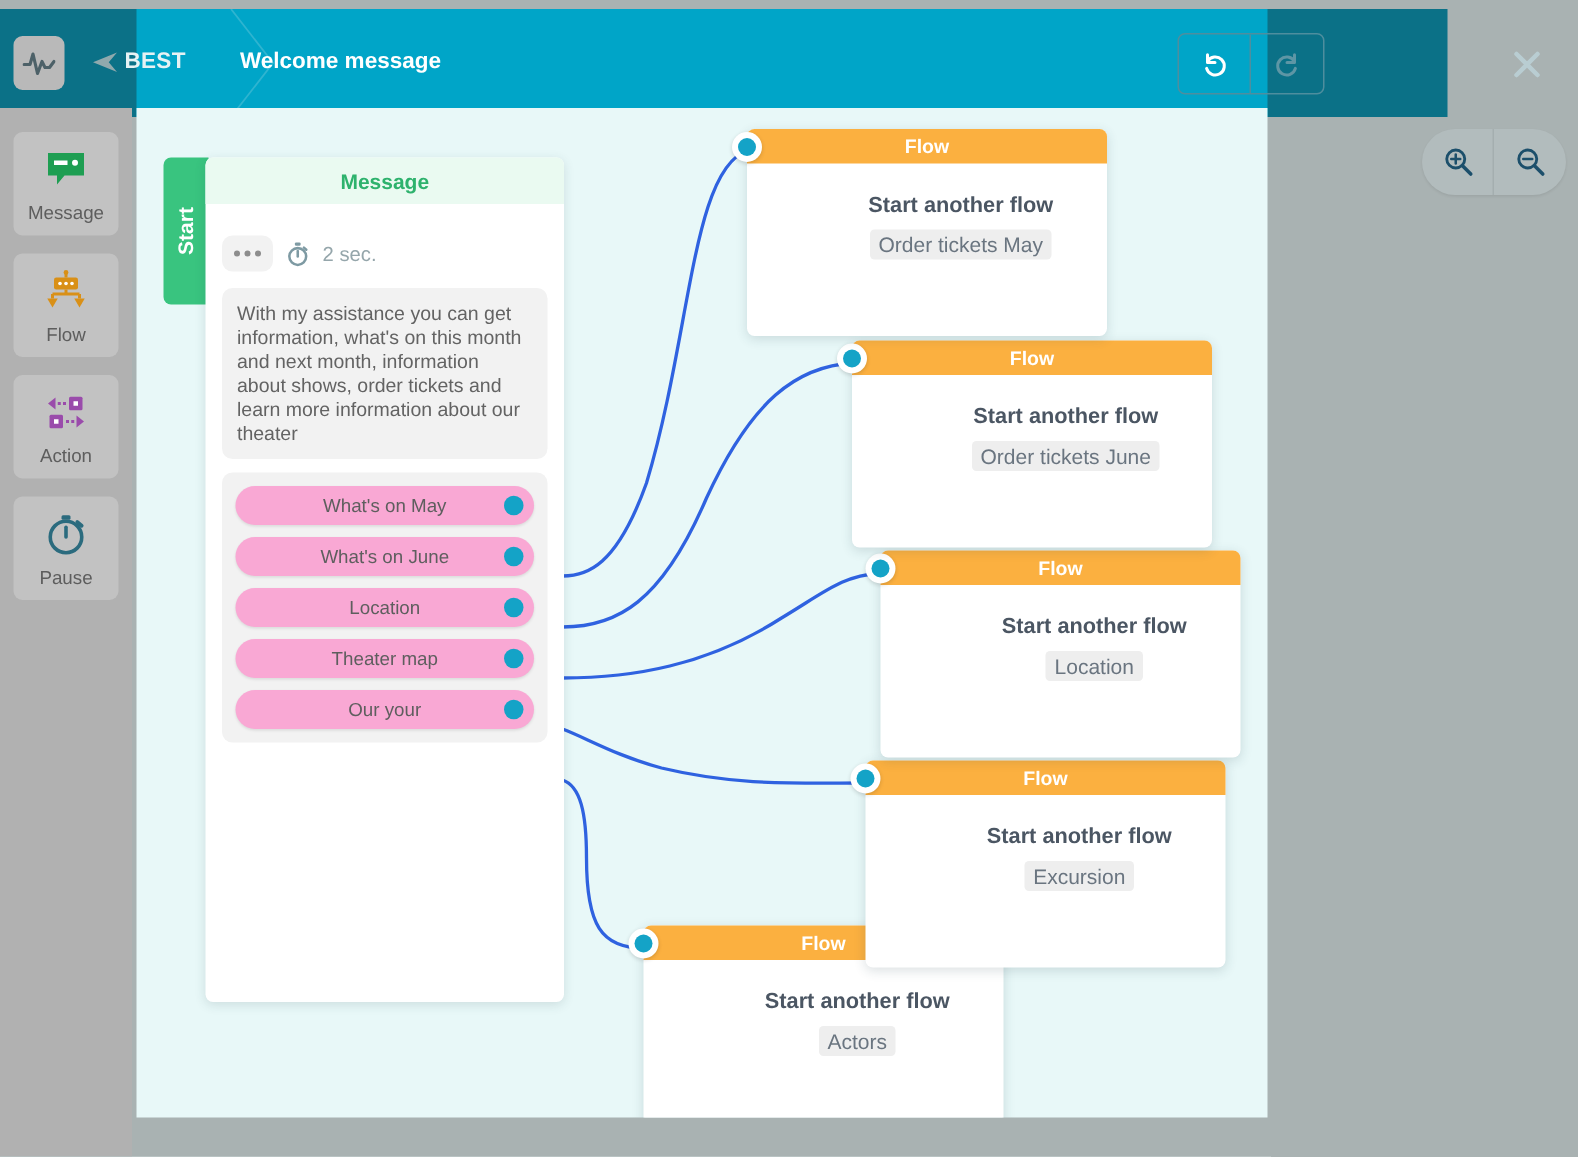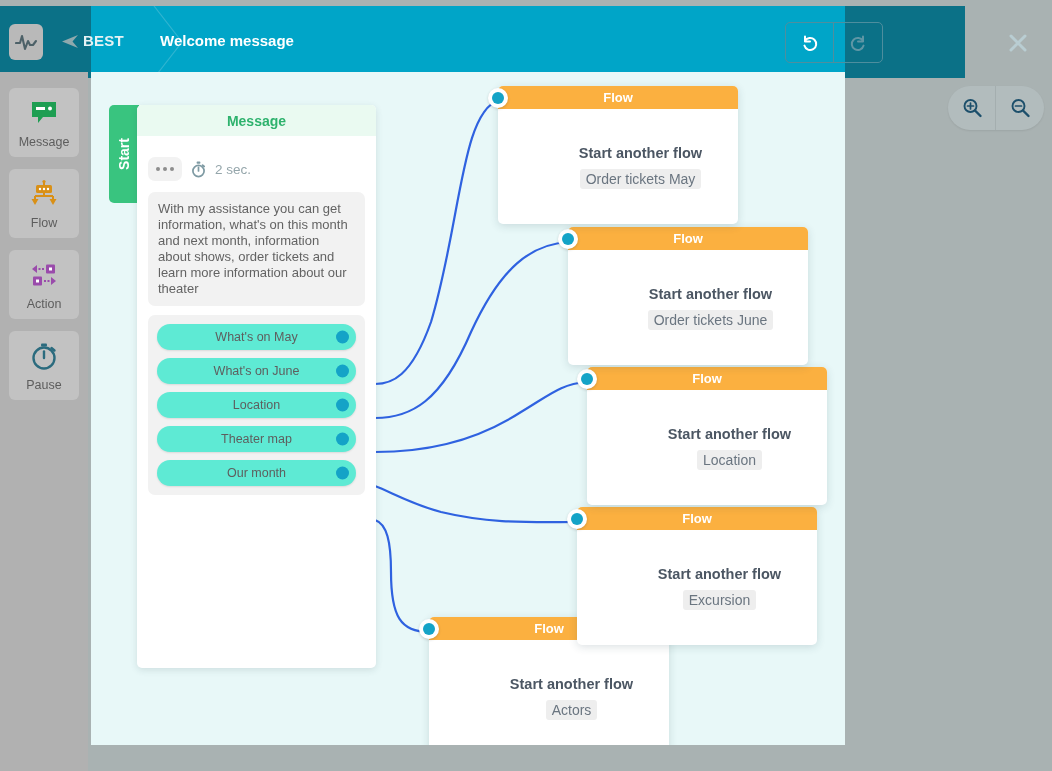--- a/index.html
+++ b/index.html
@@ -136,21 +136,21 @@
   }
   .delay-row { display: flex; align-items: center; gap: 9px; margin: 11px 0 11px 0; }
   .typing {
     width: 34px; height: 24px; background: #f2f2f2; border-radius: 7px;
     display: flex; align-items: center; justify-content: center; gap: 3px;
   }
   .typing i { width: 4px; height: 4px; border-radius: 50%; background: #8d8d8d; display: block; }
   .delay-txt { font-size: 13.5px; color: #95a6ab; }
   .btn-group { background: #f2f2f2; border-radius: 7px; padding: 9px 9px 9px 9px; margin-top: 9px; }
   .opt-btn {
-    position: relative; height: 26px; background: #5eead4; border-radius: 13px;
+    position: relative; height: 26px; background: #f9a8d4; border-radius: 13px;
     display: flex; align-items: center; justify-content: center;
     font-size: 12.5px; color: #5e5e5e; margin-bottom: 8px;
     box-shadow: 0 1px 2px rgba(0,0,0,.10);
   }
   .opt-btn:last-child { margin-bottom: 0; }
   .opt-dot {
     position: absolute; right: 7px; top: 50%; transform: translateY(-50%);
     width: 13px; height: 13px; border-radius: 50%; background: #14a3c7;
   }
 
@@ -158,21 +158,21 @@
   .flow-card {
     position: absolute; background: #ffffff; border-radius: 5px;
     box-shadow: 0 2px 8px rgba(40,70,80,.16);
   }
   .flow-head {
     height: 23px; background: #fbb040; border-radius: 5px 5px 0 0;
     display: flex; align-items: center; justify-content: center;
     font-size: 13px; font-weight: bold; color: #ffffff;
   }
   .flow-body {
-    padding-top: 36px; display: flex; flex-direction: column;
+    padding-top: 20px; display: flex; flex-direction: column;
     align-items: center; gap: 8px; margin-left: 45px;
   }
   .flow-title { font-size: 14.5px; font-weight: bold; color: #4b5663; }
   .flow-name {
     font-size: 14px; color: #6a7580; background: #eeeeee;
     border-radius: 3px; padding: 2px 6px;
   }
   .in-dot {
     position: absolute; left: -10px; top: 2px;
     width: 20px; height: 20px; border-radius: 50%; background: #ffffff;
@@ -344,21 +344,21 @@
           </div>
           <div class="opt-btn">
             <span>Location</span>
             <span class="opt-dot"></span>
           </div>
           <div class="opt-btn">
             <span>Theater map</span>
             <span class="opt-dot"></span>
           </div>
           <div class="opt-btn">
-            <span>Our month</span>
+            <span>Our your</span>
             <span class="opt-dot"></span>
           </div>
         </div>
       </div>
     </div>
 
     <div class="flow-card" style="left:338px; top:545px; width:240px; height:138px; z-index:1;">
       <div class="in-dot">
           <i></i>
         </div>

